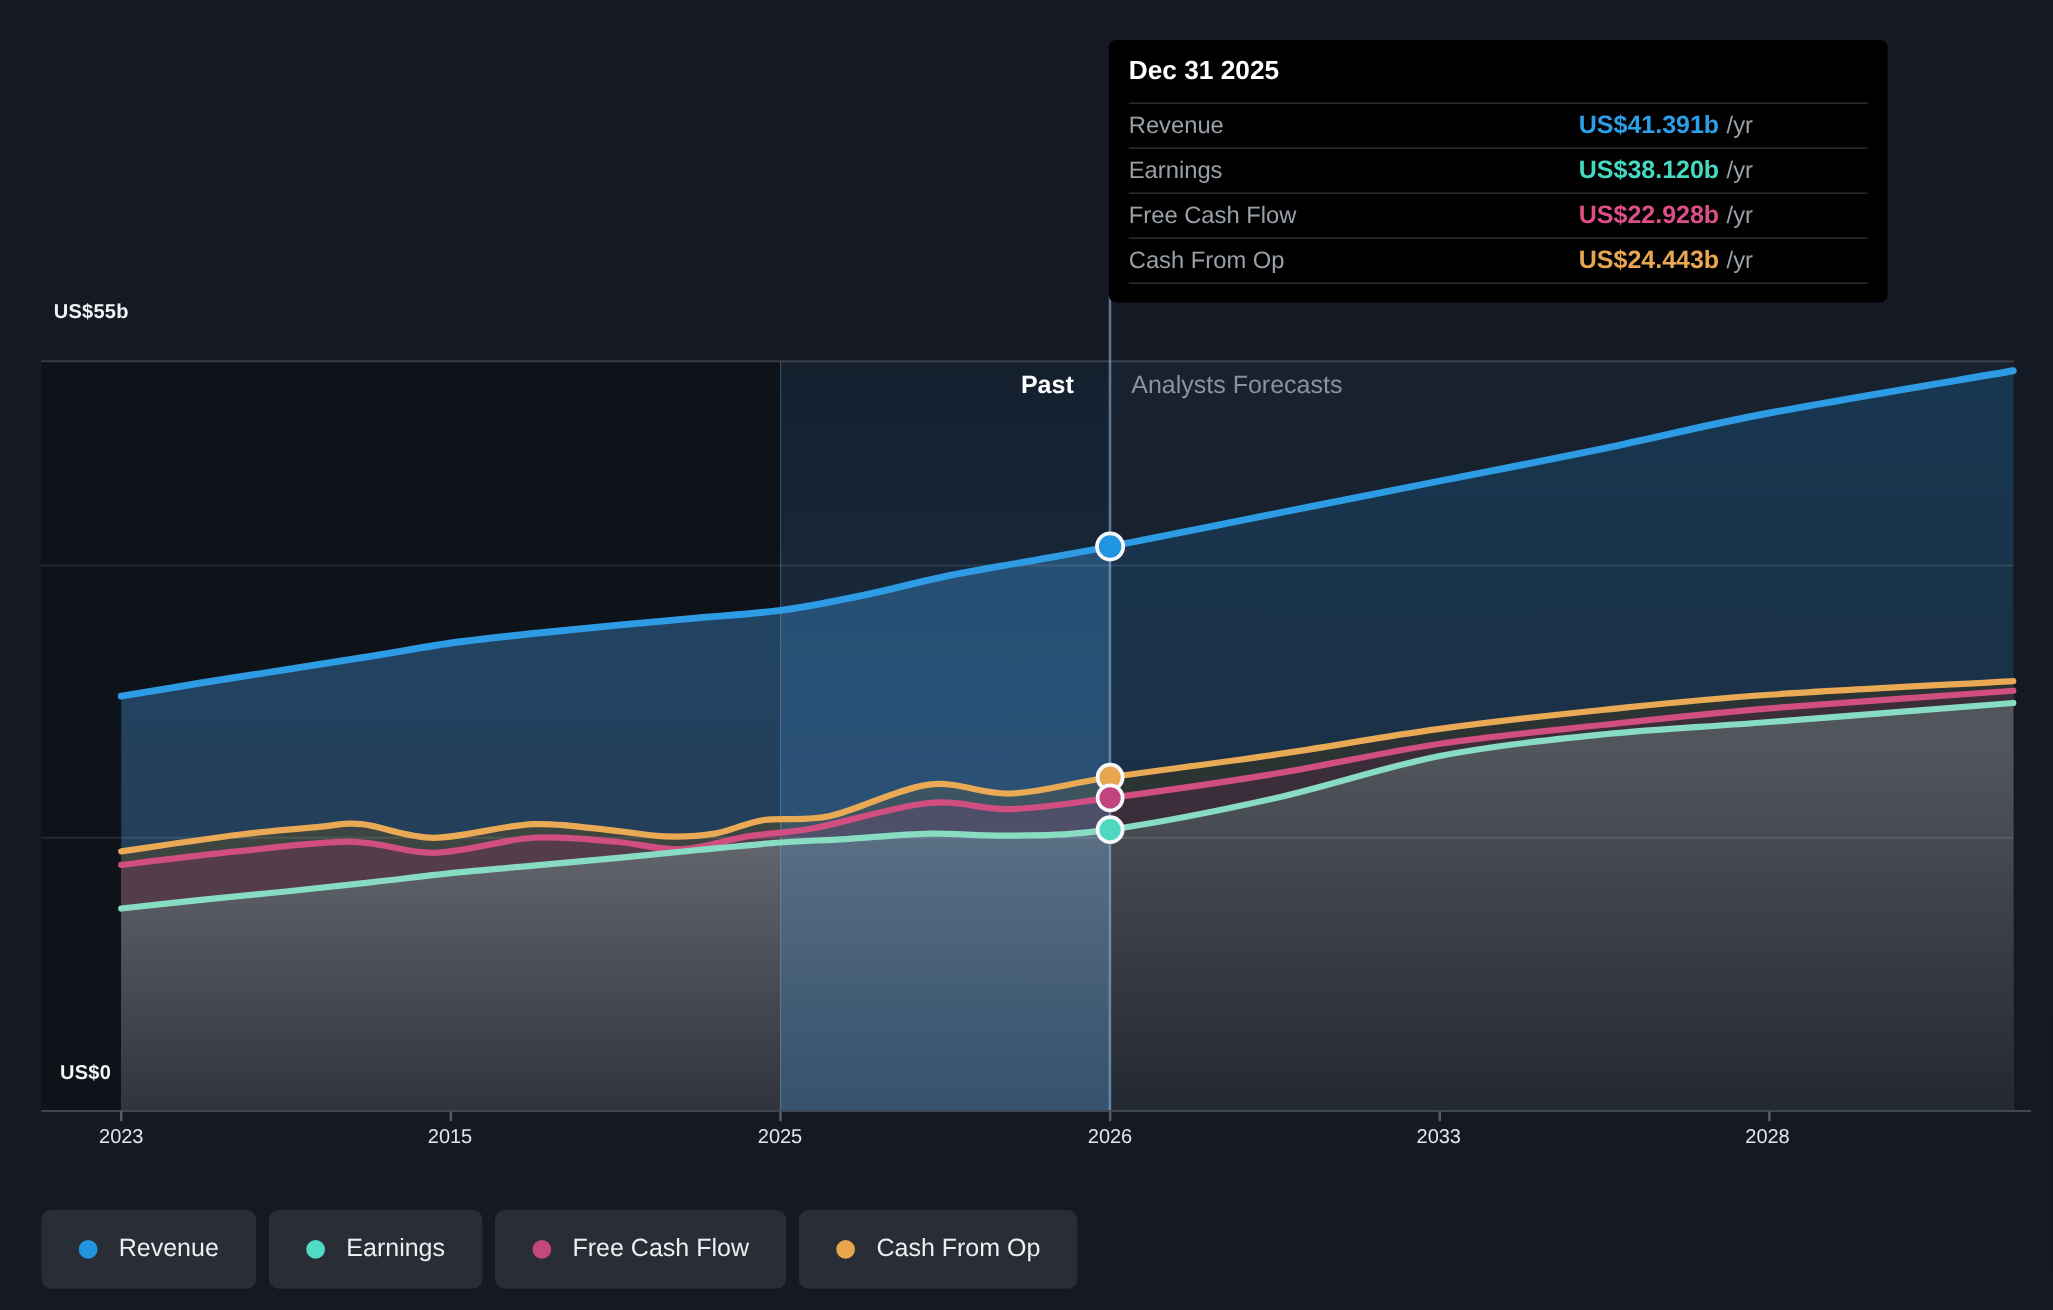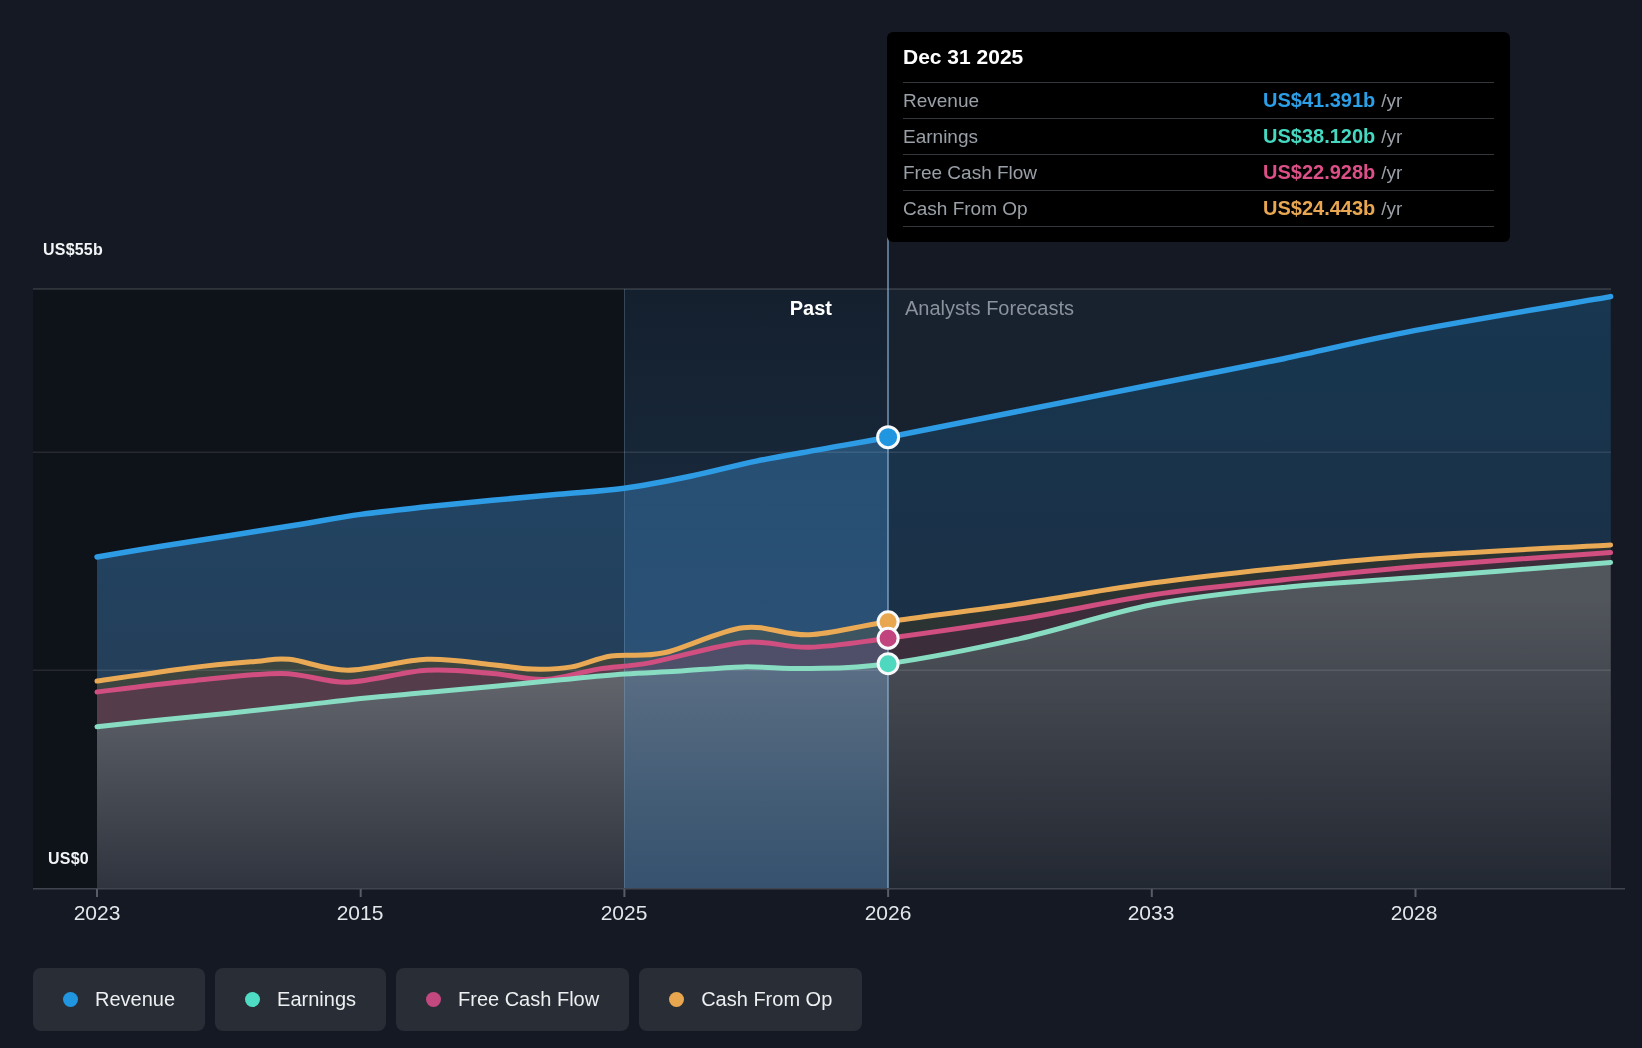--- a/index.html
+++ b/index.html
@@ -1,20 +1,20 @@
 <!DOCTYPE html>
 <html><head>
 <meta charset="utf-8">
 <style>
   html,body{margin:0;padding:0;background:#141923;width:1642px;height:1048px;overflow:hidden;
     font-family:"Liberation Sans","DejaVu Sans",sans-serif;}
   #stage{position:relative;width:1642px;height:1048px;background:#141923;}
   #chart-svg{position:absolute;left:0;top:0;}
   .ylabel{position:absolute;color:#F2F4F6;font-size:16px;font-weight:700;letter-spacing:.2px;}
-  .xlabel{position:absolute;color:#E3E6EA;font-size:21px;font-weight:500;transform:translateX(-50%);}
+  .xlabel{position:absolute;color:#E3E6EA;font-size:16px;font-weight:500;transform:translateX(-50%);}
   .phase-label{position:absolute;font-size:20px;}
   #past-label{color:#FFFFFF;font-weight:700;transform:translateX(-100%);}
   #forecast-label{color:#8A929D;font-weight:400;}
   
   #tooltip{position:absolute;left:887px;top:32px;width:623px;background:#000000;border-radius:6px;
     box-sizing:border-box;padding:0 16px 15px 16px;}
   #tooltip .tt-title{height:50px;display:flex;align-items:center;color:#FFFFFF;
     font-size:21px;font-weight:700;}
   #tooltip .tt-rows{border-bottom:1px solid #33373C;}
   #tooltip .tt-row{display:grid;grid-template-columns:360px 1fr;align-items:center;height:35px;
@@ -76,21 +76,21 @@
       <line x1="888" y1="236" x2="888" y2="888" stroke="rgba(140,178,214,0.6)" stroke-width="2"></line>
       <circle cx="888.0999999999999" cy="437.21438181818183" r="10.5" fill="#2196E0" stroke="#F7F9FA" stroke-width="3"></circle>
       <circle cx="888.0999999999999" cy="621.7935090909091" r="10" fill="#E8A64E" stroke="#F7F9FA" stroke-width="3"></circle>
       <circle cx="888.0999999999999" cy="638.2932363636364" r="10" fill="#C2447E" stroke="#F7F9FA" stroke-width="3"></circle>
       <circle cx="888.0999999999999" cy="663.7344" r="10" fill="#4FD8C0" stroke="#F7F9FA" stroke-width="3"></circle>
     </svg>
 
   <div class="ylabel" style="left:43px;top:241px;">US$55b</div>
   <div class="ylabel" style="left:48px;top:850px;">US$0</div>
 
-  <div id="past-label" class="phase-label" style="left:832px;top:297px;">Past</div>
+  <div id="past-label" class="phase-label" style="left:859px;top:297px;">Past</div>
   <div id="forecast-label" class="phase-label" style="left:905px;top:297px;">Analysts Forecasts</div>
 
   <div class="xlabel" style="left:97px;top:901px;">2023</div>
   <div class="xlabel" style="left:360px;top:901px;">2015</div>
   <div class="xlabel" style="left:624px;top:901px;">2025</div>
   <div class="xlabel" style="left:888px;top:901px;">2026</div>
   <div class="xlabel" style="left:1151px;top:901px;">2033</div>
   <div class="xlabel" style="left:1414px;top:901px;">2028</div>
 
   <div id="tooltip">

